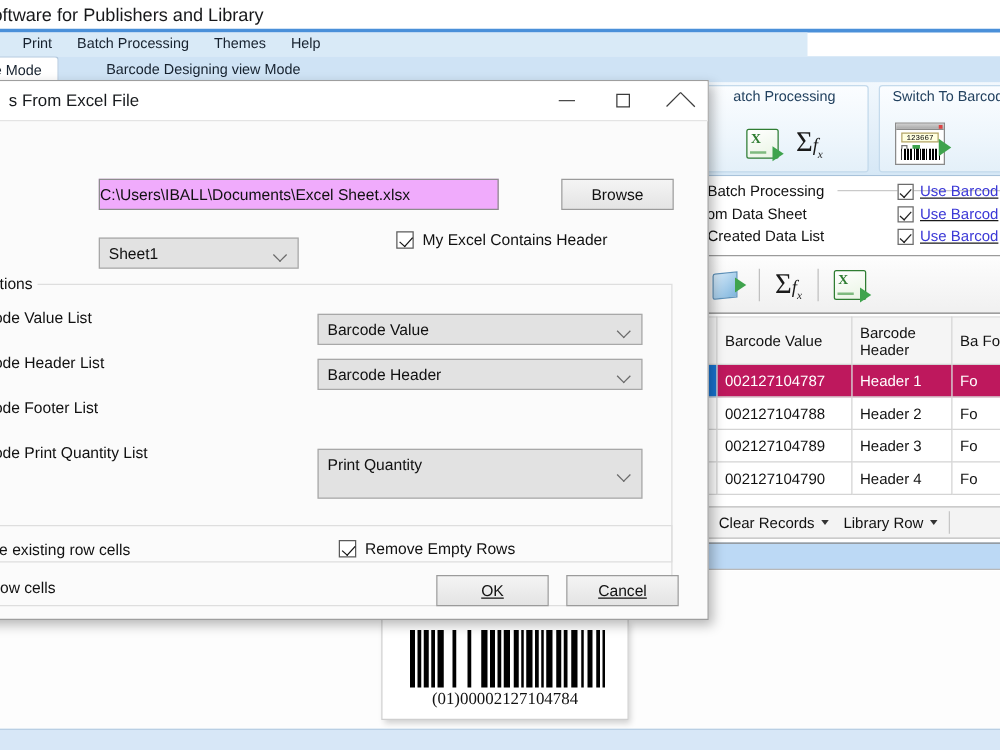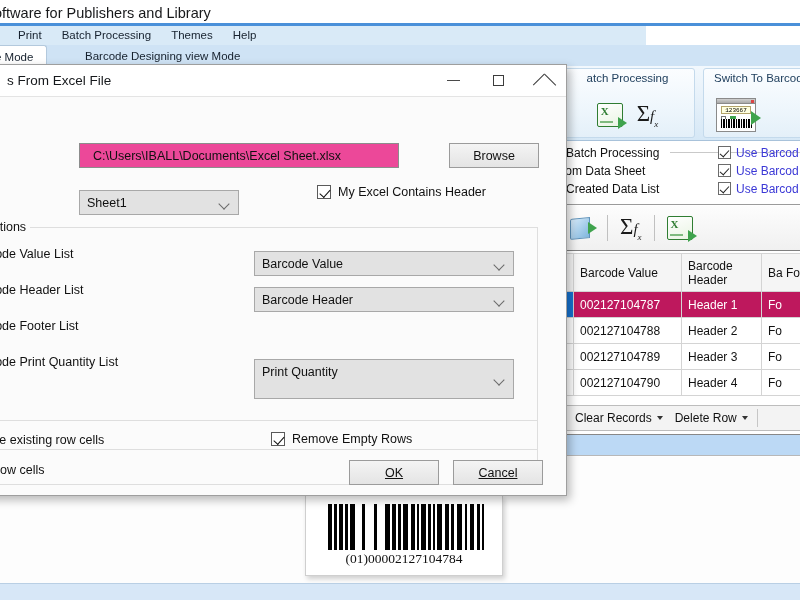--- a/index.html
+++ b/index.html
@@ -171,22 +171,23 @@
   .optgroup-title {
     position: absolute; font-size: 12px; color: #111; white-space: nowrap;
   }
   .optgroup-line {
     position: absolute; height: 1px; background: #c9c9c9;
   }
   .radio-row {
     position: absolute; font-size: 12px; color: #111; white-space: nowrap;
   }
   .chk-row {
-    position: absolute; display: flex; align-items: flex-start; gap: 5px;
+    position: absolute; display: flex; align-items: flex-end; gap: 5px;
     white-space: nowrap;
+    text-decoration: underline;
   }
   .chk-row .lbl { color: #3b38d6; font-size: 12px; }
 
   .wincheck {
     width: 13px; height: 13px; background: #fff;
     border: 1px solid #6b6b6b; position: relative; flex: none;
   }
   .wincheck.on::after {
     content: ""; position: absolute; left: 3px; top: 1px;
     width: 4px; height: 8px; border: solid #222;
@@ -305,22 +306,22 @@
   }
   .gl-close::before { transform: rotate(45deg); }
   .gl-close::after  { transform: rotate(-45deg); }
 
   .dlg-body { position: absolute; left: 0; top: 32px; width: 100%; height: 400px; }
 
   .fld-label {
     position: absolute; font-size: 12.5px; color: #111; white-space: nowrap;
   }
   .textbox {
-    position: absolute; background: #ec4899; border: 1px solid #8c8c8c;
-    font-size: 12.5px; color: #111; padding: 3px 13px;
+    position: absolute; background: #f0abfc; border: 1px solid #8c8c8c;
+    font-size: 12.5px; color: #111; padding: 3px 0;
     font-family: "Liberation Sans", sans-serif;
   }
   .btn {
     position: absolute;
     background: linear-gradient(to bottom,#f4f4f4,#e4e4e4);
     border: 1px solid #9b9b9b;
     font-size: 12.5px; color: #111; text-align: center;
     font-family: "Liberation Sans", sans-serif; cursor: default;
   }
   .combo {
@@ -491,21 +492,21 @@
         </tbody>
       </table>
     </div>
 
     <div class="grid-actions">
       <div class="ga-item">
         <span>Clear Records</span>
         <span class="caret-down"></span>
       </div>
       <div class="ga-item">
-        <span>Delete Row</span>
+        <span>Library Row</span>
         <span class="caret-down"></span>
       </div>
       <div class="ga-sep"></div>
     </div>
 
     <div class="grid-sel-strip"></div>
     <div class="lower-white"></div>
 
     <div class="content-white"></div>
 

